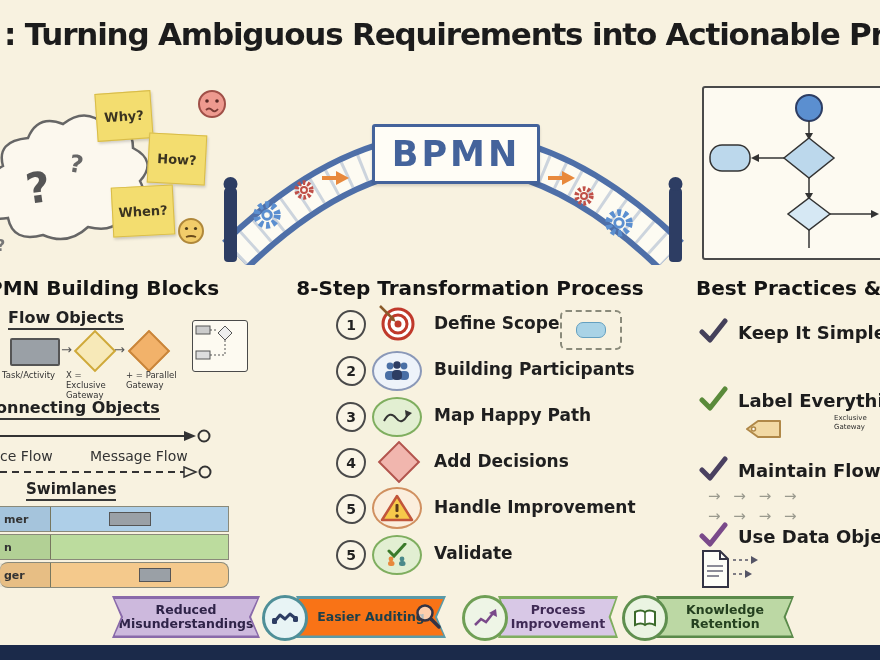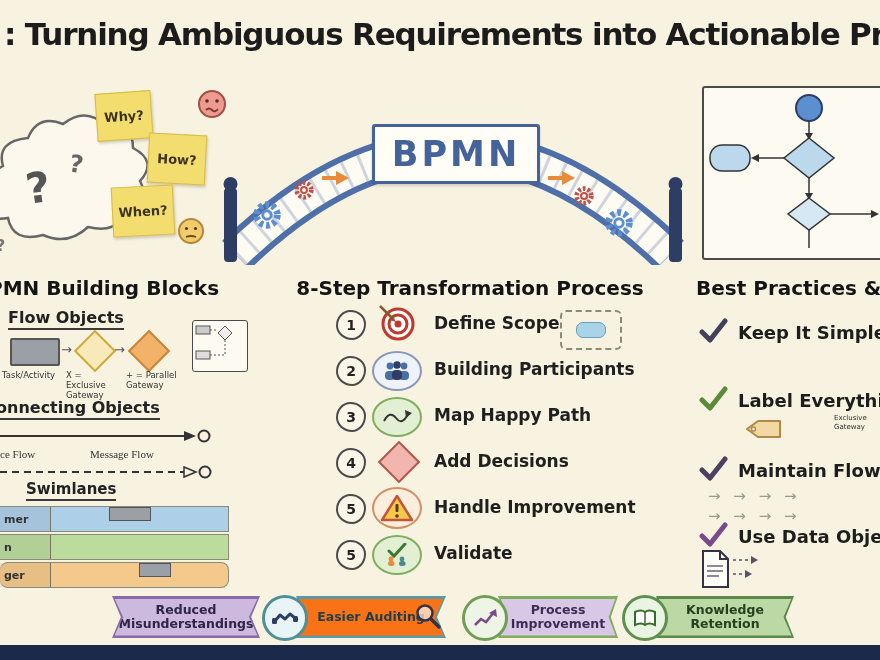--- a/index.html
+++ b/index.html
@@ -13,22 +13,22 @@
          display:inline-block;white-space:nowrap;}
   .note{background:#f3dd6f;border:1px solid #d8bc4a;box-shadow:1px 2px 3px rgba(0,0,0,.18);
         display:flex;align-items:center;justify-content:center;font-weight:700;font-size:13px;color:#3a3320;}
   .sign{background:#fffdf6;border:3px solid #44639b;border-radius:3px;display:flex;align-items:center;
         justify-content:center;font-weight:700;font-size:35px;letter-spacing:3px;color:#44639b;
         box-shadow:0 2px 3px rgba(0,0,0,.15);}
   .panel{background:#fdfaf1;border:2px solid #4a4a4a;border-radius:3px;}
   .small-label{font-size:8.5px;line-height:1.2;text-align:left;color:#333;}
   .diamond{transform:rotate(45deg);}
   .mini-arrow{font-size:13px;color:#555;}
-  .tiny-flow-label{font-size:11px;color:#333;white-space:nowrap;font-family:Liberation Serif, serif;}
-  .lane{height:24px;display:flex;align-items:flex-start;border:1.5px solid #8a8a7a;border-left:none;}
+  .tiny-flow-label{font-size:14px;color:#333;white-space:nowrap;}
+  .lane{height:24px;display:flex;align-items:center;border:1.5px solid #8a8a7a;border-left:none;}
   .lane-tag{width:46px;align-self:stretch;display:flex;align-items:center;justify-content:flex-start;
             padding-left:4px;font-size:11px;font-weight:700;color:#333;border-right:1.5px solid #77775f;
             background:rgba(0,0,0,.05);}
   .lane-box{width:40px;height:12px;background:#9aa0a6;border:1.5px solid #555;margin-left:58px;}
   .num{width:26px;height:26px;border:2px solid #4a4a4a;border-radius:48% 52% 46% 54%/52% 46% 54% 48%;
        display:flex;align-items:center;justify-content:center;font-size:14px;font-weight:700;
        background:#faf5e6;color:#222;}
   .oval{border-radius:50%;display:flex;align-items:center;justify-content:center;}
   .step-label{font-size:17px;font-weight:700;white-space:nowrap;color:#1f1f1f;}
   .dash-box{border:2px dashed #8a8a7a;border-radius:6px;display:flex;align-items:center;justify-content:center;}

